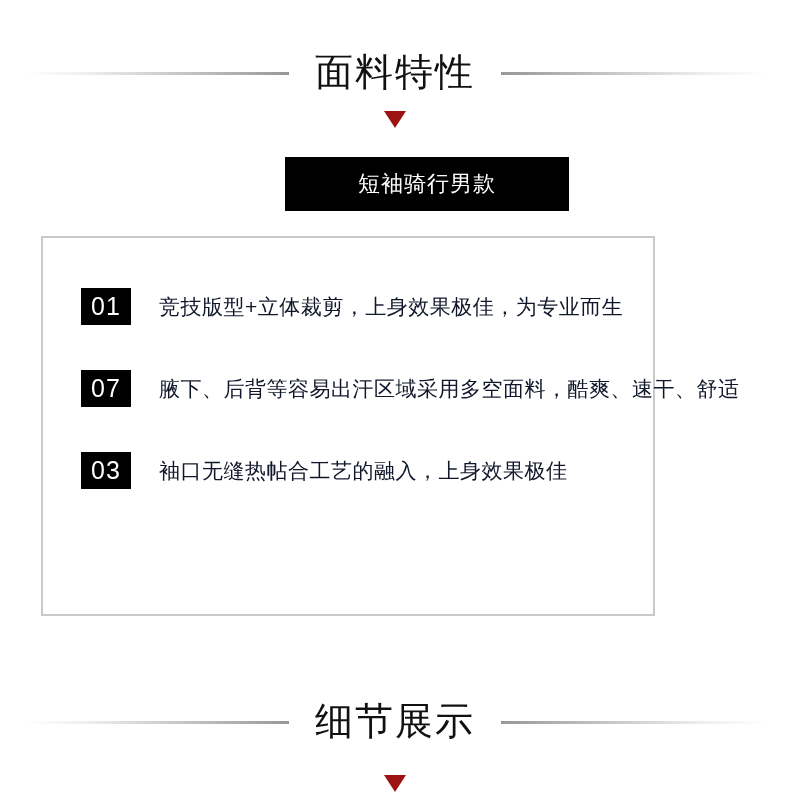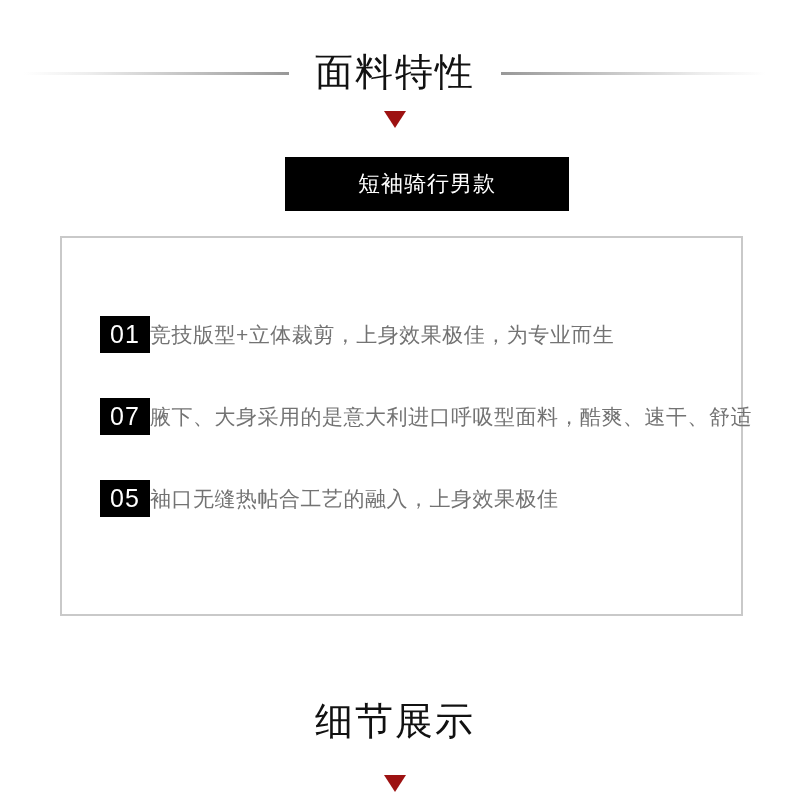--- a/index.html
+++ b/index.html
@@ -32,21 +32,21 @@
     flex: 0 0 auto;
     padding: 0 26px;
     font-size: 38px;
     line-height: 1.1;
     color: #111111;
     font-weight: 500;
     letter-spacing: 2px;
     white-space: nowrap;
   }
   #fabric-title-row { top: 50px; }
-  #detail-title-row { top: 699px; flex-direction: column; }
+  #detail-title-row { top: 699px; }
 
   
   .down-triangle {
     position: absolute;
     left: 50%;
     transform: translateX(-50%);
     width: 0;
     height: 0;
     border-left: 11px solid transparent;
     border-right: 11px solid transparent;
@@ -70,48 +70,49 @@
     justify-content: center;
     font-size: 22px;
     letter-spacing: 1px;
     margin-left: 32px;
   }
 
   
   .features-box {
     position: absolute;
     top: 236px;
-    left: 60px;
-    width: 683px;
+    left: 41px;
+    width: 614px;
     height: 380px;
     border: 2px solid #c9c9c9;
     background: #ffffff;
-    padding: 78px 0 0 38px;
+    padding: 50px 0 0 38px;
   }
   .feature-row {
     display: flex;
     align-items: center;
     height: 37px;
     margin-bottom: 45px;
   }
   .feature-num {
     flex: 0 0 auto;
     width: 50px;
     height: 37px;
     background: #000000;
     color: #ffffff;
     display: flex;
     align-items: center;
     justify-content: center;
     font-size: 25px;
     letter-spacing: 1px;
   }
   .feature-text {
+    margin-left: 28px;
     font-size: 21px;
-    color: #737373;
+    color: #0f172a;
     letter-spacing: 0.5px;
     white-space: nowrap;
   }
 </style>
 </head>
 <body>
 
 <div class="title-row" id="fabric-title-row">
   <div class="rule left"></div>
   <div class="title-text">面料特性</div>
@@ -125,25 +126,25 @@
 <div class="features-box">
 
   <div class="feature-row">
     <div class="feature-num">01</div>
     <div class="feature-text">竞技版型+立体裁剪，上身效果极佳，为专业而生</div>
   </div>
 
 
   <div class="feature-row">
     <div class="feature-num">07</div>
-    <div class="feature-text">腋下、大身采用的是意大利进口呼吸型面料，酷爽、速干、舒适</div>
+    <div class="feature-text">腋下、后背等容易出汗区域采用多空面料，酷爽、速干、舒适</div>
   </div>
 
   <div class="feature-row">
-    <div class="feature-num">05</div>
+    <div class="feature-num">03</div>
     <div class="feature-text">袖口无缝热帖合工艺的融入，上身效果极佳</div>
   </div>
 
 </div>
 
 <div class="title-row" id="detail-title-row">
   <div class="rule left"></div>
   <div class="title-text">细节展示</div>
   <div class="rule right"></div>
 </div>

